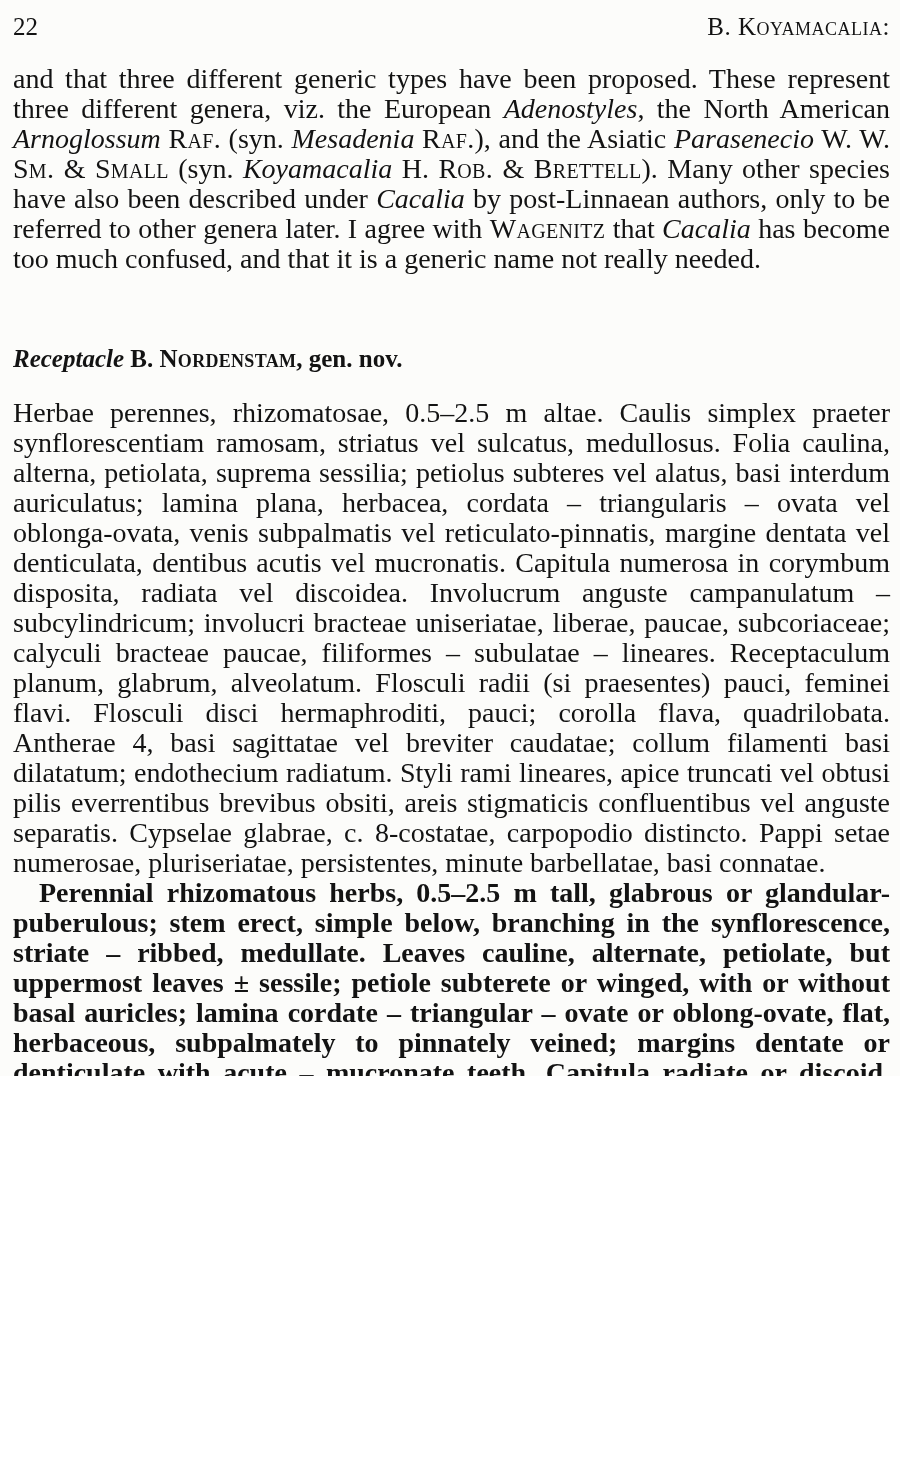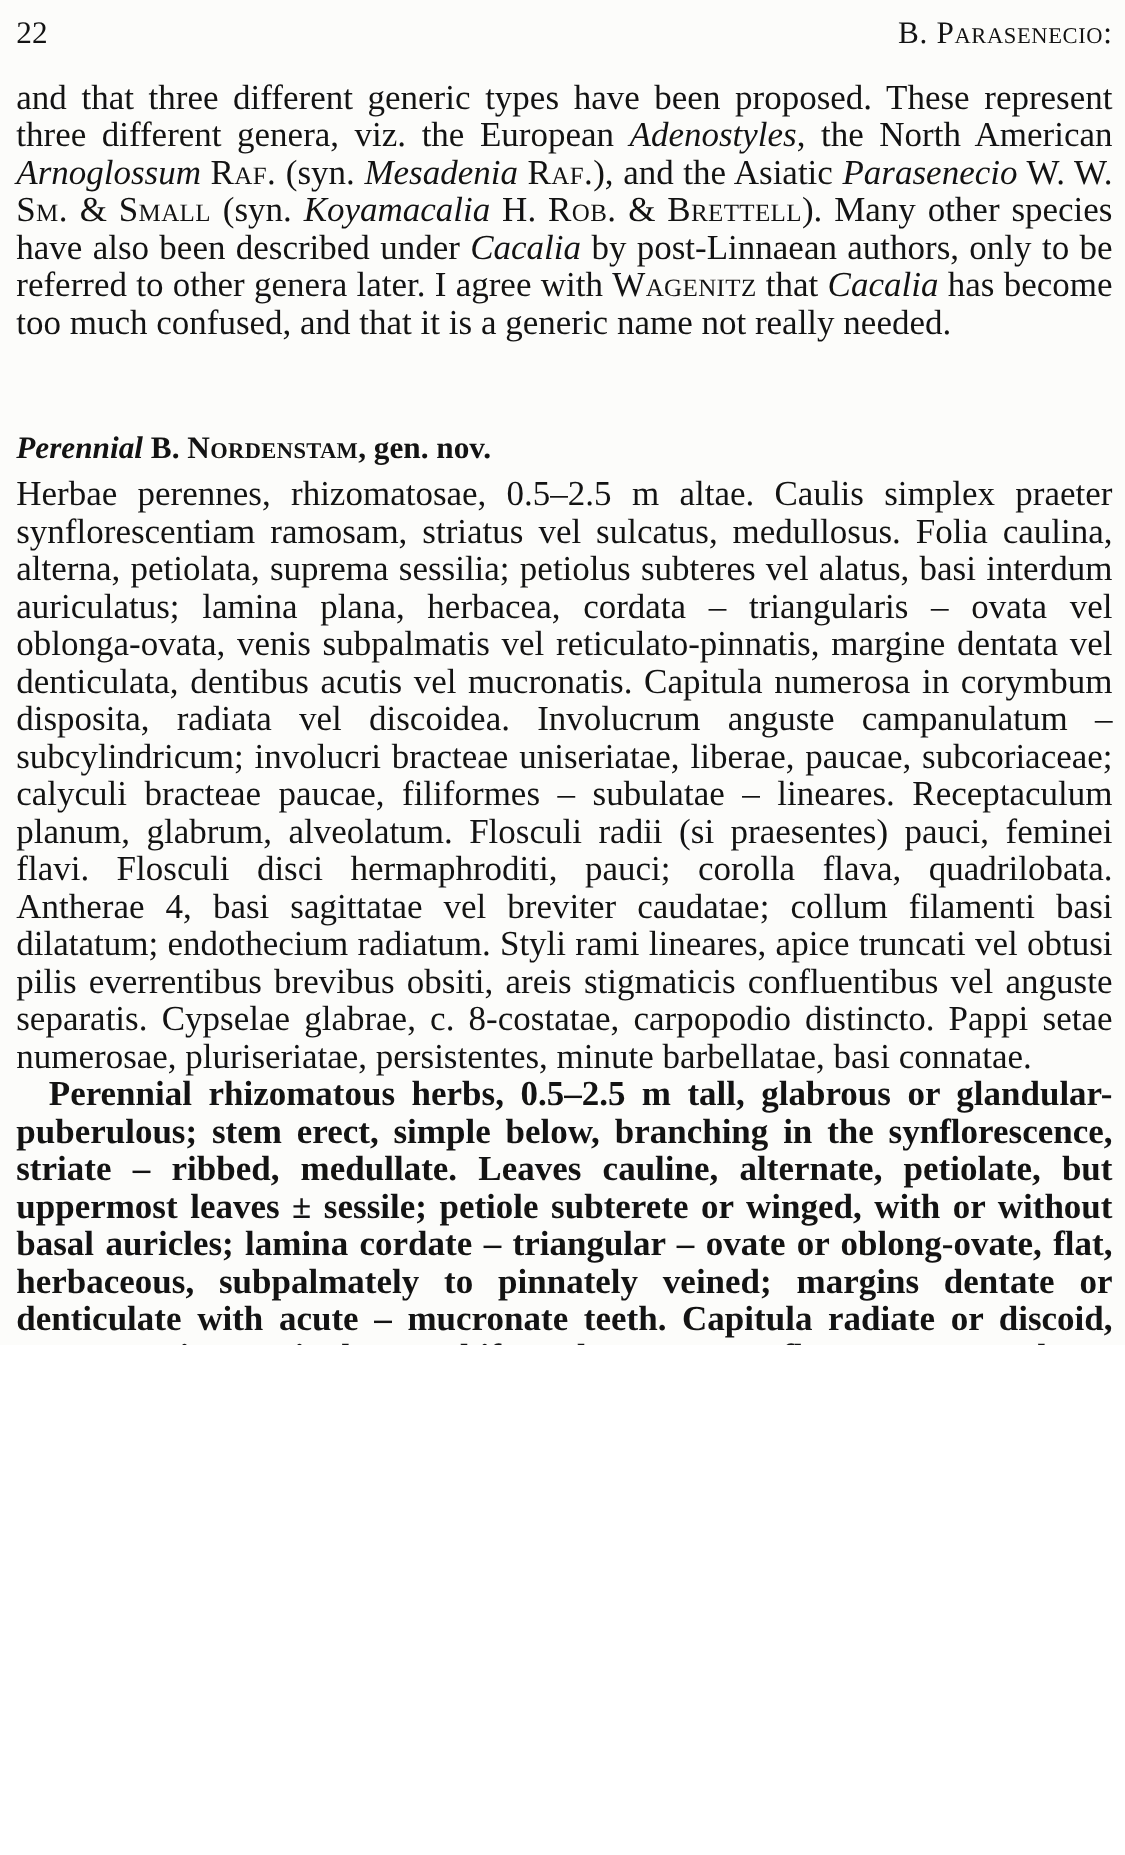--- a/index.html
+++ b/index.html
@@ -35,39 +35,39 @@
     line-height: 30px;
     text-align: justify;
   }
   .para-intro { margin-top: 22px; }
   .genus-heading {
     margin: 70px 0 0 0;
     font-size: 25px;
     line-height: 30px;
     font-weight: bold;
   }
-  .para-latin { margin-top: 7px; }
+  .para-latin { margin-top: 24px; }
   .para-english { text-indent: 26px; font-weight: bold; }
   .run-italic { font-style: italic; }
   .run-bold { font-weight: bold; }
   .run-bolditalic { font-weight: bold; font-style: italic; }
   .run-smallcaps { font-variant: small-caps; letter-spacing: 0.3px; }
   .run-boldsmallcaps { font-weight: bold; font-variant: small-caps; letter-spacing: 0.3px; text-align: center; }
 </style>
 </head>
 <body>
 
 <div class="page">
 
   <div class="running-header">
     <span class="pagenum">22</span>
-    <span class="runhead">B. Parasenecio:</span>
+    <span class="runhead">B. Koyamacalia:</span>
   </div>
 
   <p class="para para-intro"><span>and that three different generic types have been proposed. These represent three different genera, viz. the European </span><span class="run-italic">Adenostyles</span><span>, the North American </span><span class="run-italic">Arnoglossum</span><span> </span><span class="run-smallcaps">Raf.</span><span> (syn. </span><span class="run-italic">Mesadenia</span><span> </span><span class="run-smallcaps">Raf.</span><span>), and the Asiatic </span><span class="run-italic">Parasenecio</span><span> W. W. </span><span class="run-smallcaps">Sm.</span><span> &amp; </span><span class="run-smallcaps">Small</span><span> (syn. </span><span class="run-italic">Koyamacalia</span><span> H. </span><span class="run-smallcaps">Rob.</span><span> &amp; </span><span class="run-smallcaps">Brettell</span><span>). Many other species have also been described under </span><span class="run-italic">Cacalia</span><span> by post-Linnaean authors, only to be referred to other genera later. I agree with </span><span class="run-smallcaps">Wagenitz</span><span> that </span><span class="run-italic">Cacalia</span><span> has become too much confused, and that it is a generic name not really needed.</span></p>
 
-  <h2 class="genus-heading"><span class="run-bolditalic">Perennial</span><span class="run-bold"> B. </span><span class="run-boldsmallcaps">Nordenstam</span><span class="run-bold">, gen. nov.</span></h2>
+  <h2 class="genus-heading"><span class="run-bolditalic">Receptacle</span><span class="run-bold"> B. </span><span class="run-boldsmallcaps">Nordenstam</span><span class="run-bold">, gen. nov.</span></h2>
 
   <p class="para para-latin"><span>Herbae perennes, rhizomatosae, 0.5–2.5 m altae. Caulis simplex praeter synflorescentiam ramosam, striatus vel sulcatus, medullosus. Folia caulina, alterna, petiolata, suprema sessilia; petiolus subteres vel alatus, basi interdum auriculatus; lamina plana, herbacea, cordata – triangularis – ovata vel oblonga-ovata, venis subpalmatis vel reticulato-pinnatis, margine dentata vel denticulata, dentibus acutis vel mucronatis. Capitula numerosa in corymbum disposita, radiata vel discoidea. Involucrum anguste campanulatum – subcylindricum; involucri bracteae uniseriatae, liberae, paucae, subcoriaceae; calyculi bracteae paucae, filiformes – subulatae – lineares. Receptaculum planum, glabrum, alveolatum. Flosculi radii (si praesentes) pauci, feminei flavi. Flosculi disci hermaphroditi, pauci; corolla flava, quadrilobata. Antherae 4, basi sagittatae vel breviter caudatae; collum filamenti basi dilatatum; endothecium radiatum. Styli rami lineares, apice truncati vel obtusi pilis everrentibus brevibus obsiti, areis stigmaticis confluentibus vel anguste separatis. Cypselae glabrae, c. 8-costatae, carpopodio distincto. Pappi setae numerosae, pluriseriatae, persistentes, minute barbellatae, basi connatae.</span></p>
 
   <p class="para para-english"><span>Perennial rhizomatous herbs, 0.5–2.5 m tall, glabrous or glandular-puberulous; stem erect, simple below, branching in the synflorescence, striate – ribbed, medullate. Leaves cauline, alternate, petiolate, but uppermost leaves ± sessile; petiole subterete or winged, with or without basal auricles; lamina cordate – triangular – ovate or oblong-ovate, flat, herbaceous, subpalmately to pinnately veined; margins dentate or denticulate with acute – mucronate teeth. Capitula radiate or discoid, numerous in terminal corymbiform bracteate synflorescence. Involucre narrowly campanulate to subcylindric; involucral bracts uniseriate, free, 4–10, subcoriaceous with thinner ± scarious margins, apically ± obtuse and puberulous-fimbrillate; calycular bracts few, linear – subulate-filiform, shorter than the involucre. Receptacle flat, glabrous, alveolate with somewhat denticulate pit-margins. Ray-florets (if present) female, 5–8, tubular below, with a linear – narrowly oblong 3-toothed yellow lamina; style branches linear. Disc-florets 5–15(–17), hermaphroditic; corolla yellow, tubular below, widening gradually or abruptly to a four-lobed limb. Anthers 4, basally sagittate to shortly caudate, apical appendage flat, ovate-oblong to lanceolate-oblong, obtuse or acute; endothecium radial (i.e. with thickenings on longitudinal walls); filament collar basally dilated. Style base swollen, branches linear, apically truncate – obtuse with short lateral sweeping-hairs, outside papillate especially towards the apex, inside with confluent or narrowly separated stigmatic areas. Cypsela narrowly oblong, glabrous, c. 8-ribbed, with a distinct carpopodium. Pappus bristles numerous, pluriseriate, erect,</span></p>
 
 </div>
 
 </body></html>

